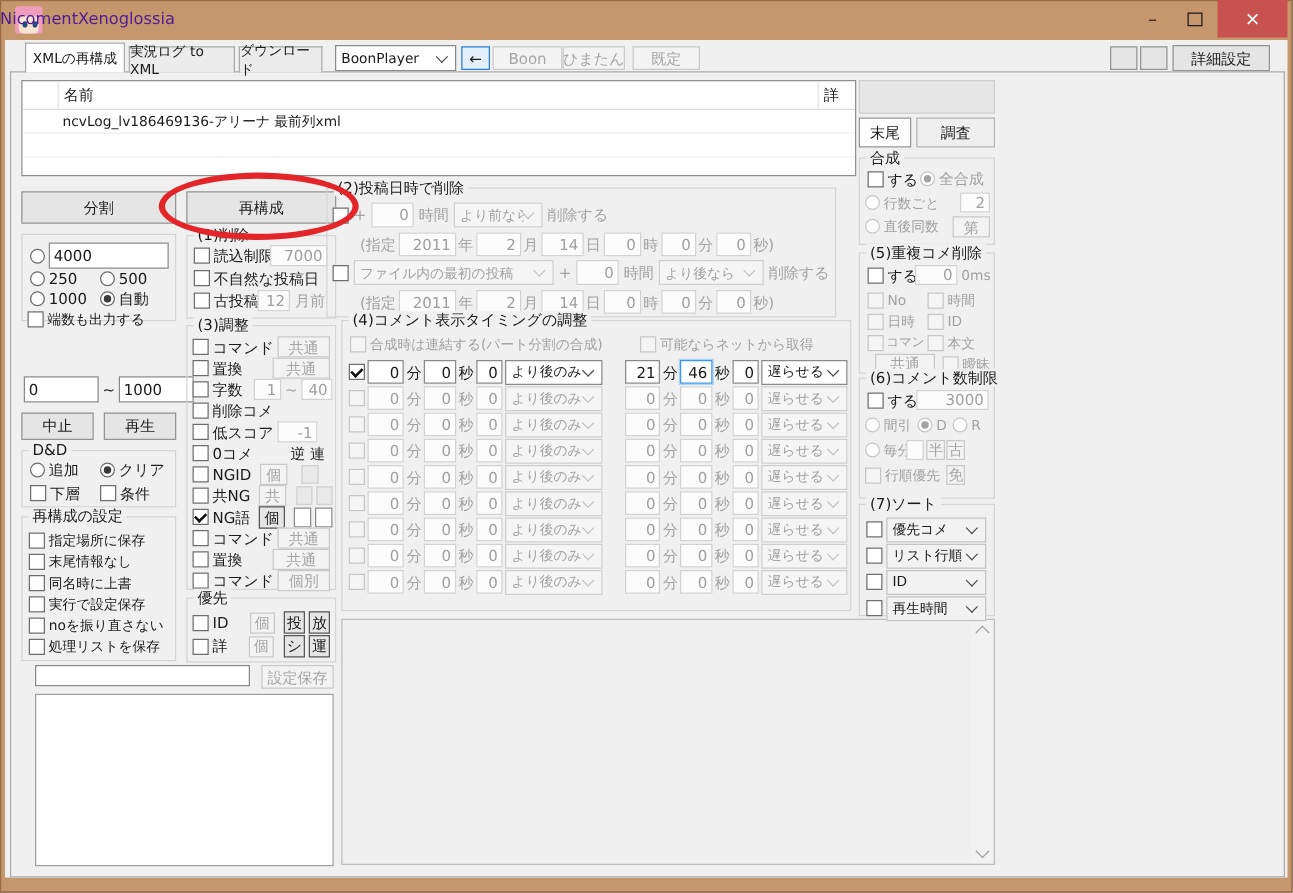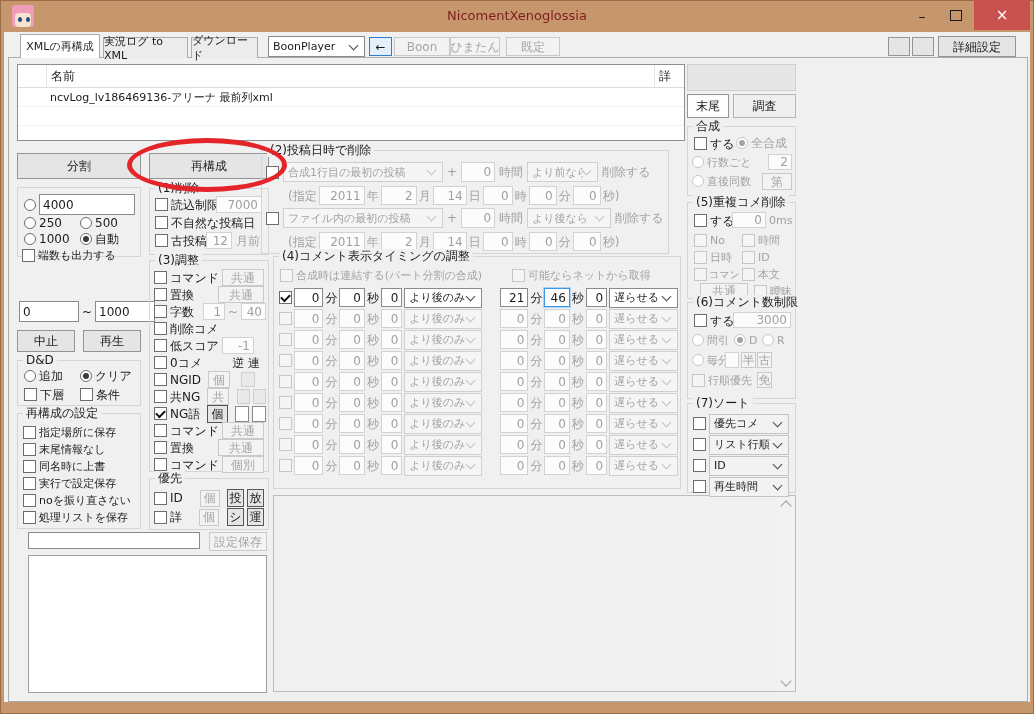--- a/index.html
+++ b/index.html
@@ -4,21 +4,21 @@
 <style>
   html,body{margin:0;padding:0;background:#555}
   body{font-family:"DejaVu Sans",sans-serif;font-size:12px;color:#1b1b1b}
   .window{position:relative;width:1034px;height:714px;background:#c6976c;overflow:hidden;box-shadow:inset 0 0 0 1px #9b6b44}
   .a{position:absolute;box-sizing:border-box}
   .lbl{white-space:nowrap;line-height:1}
   .sm{font-size:11px}
   .dis-t{color:#a2a2a2}
   
   .titlebar{position:absolute;left:0;top:0;width:100%;height:32px}
-  .wtitle{position:absolute;left:0;right:0;top:8px;text-align:center;font-size:13px;color:#7f1d1d}
+  .wtitle{position:absolute;left:0;right:0;top:8px;font-size:13px;color:#4c1d95}
   .appicon{position:absolute;left:12px;top:5px;width:22px;height:22px;background:#ef9dbb;border-radius:3px;overflow:hidden}
   .ai-face{position:absolute;left:3px;top:8px;width:16px;height:14px;background:#f6e3d0;border-radius:4px}
   .ai-eye{position:absolute;top:12px;width:4px;height:5px;background:#274a7e;border-radius:50%}
   .ai-eye.l{left:6px}.ai-eye.r{left:14px}
   .wbtn{display:flex;align-items:center;justify-content:center;color:#1b1b1b;font-size:14px}
   .wbtn.close{background:#c85250;color:#fff;font-size:15px}
   .maxglyph{width:10px;height:9px;border:1.5px solid #1b1b1b}
   
   .content{position:absolute;left:4px;top:32px;width:1026px;height:670px;background:#f0f0f0}
   .tab{border:1px solid #ababab;border-bottom:none;background:#ececec;display:flex;align-items:center;justify-content:center;font-size:11px;z-index:3}
@@ -389,24 +389,20 @@
             <span class="btn hard" style="width:15px;height:16px;margin-right:2px">
               <span>運</span>
             </span>
           </div>
       </div>
 
       <div class="gb" style="left:252px;top:92px;width:408px;height:104px">
         <span class="gt">(2)投稿日時で削除</span>
         <div class="gr" style="left:4px;top:11px;gap:4px">
           <span class="cb"></span>
-          <span class="combo dis" style="width:160px">
-              <span class="cv">合成1行目の最初の投稿</span>
-              <span class="chev"></span>
-            </span>
           <span class="lbl dis-t">+</span>
           <span class="tb dis" style="width:26px;height:18px">0</span>
           <span class="lbl dis-t">時間</span>
           <span class="combo dis" style="width:71px">
               <span class="cv">より前なら</span>
               <span class="chev"></span>
             </span>
           <span class="lbl dis-t">削除する</span>
         </div>
         <div class="gr" style="left:26px;top:35px;gap:2px">

